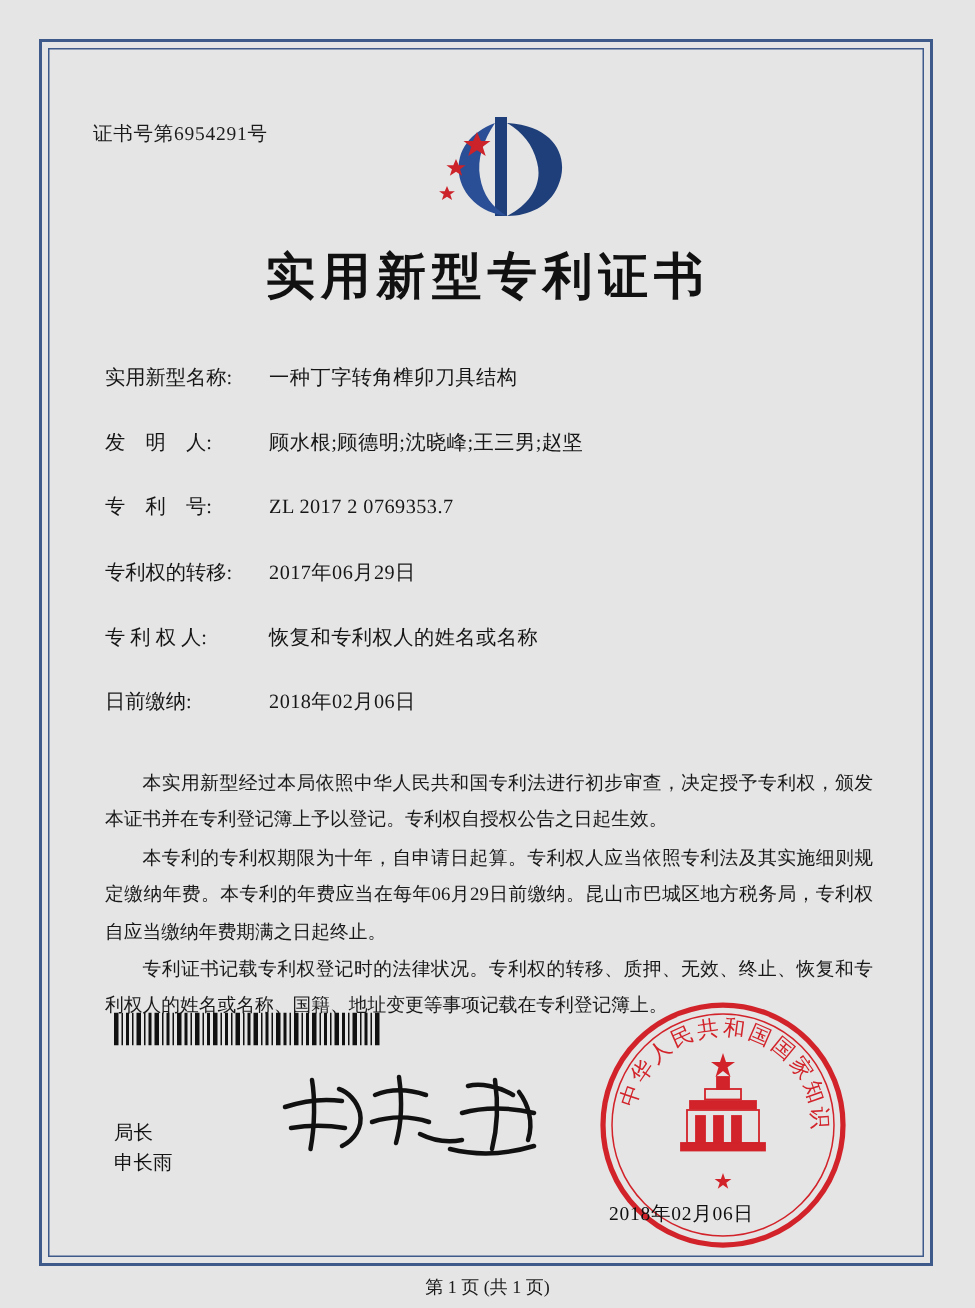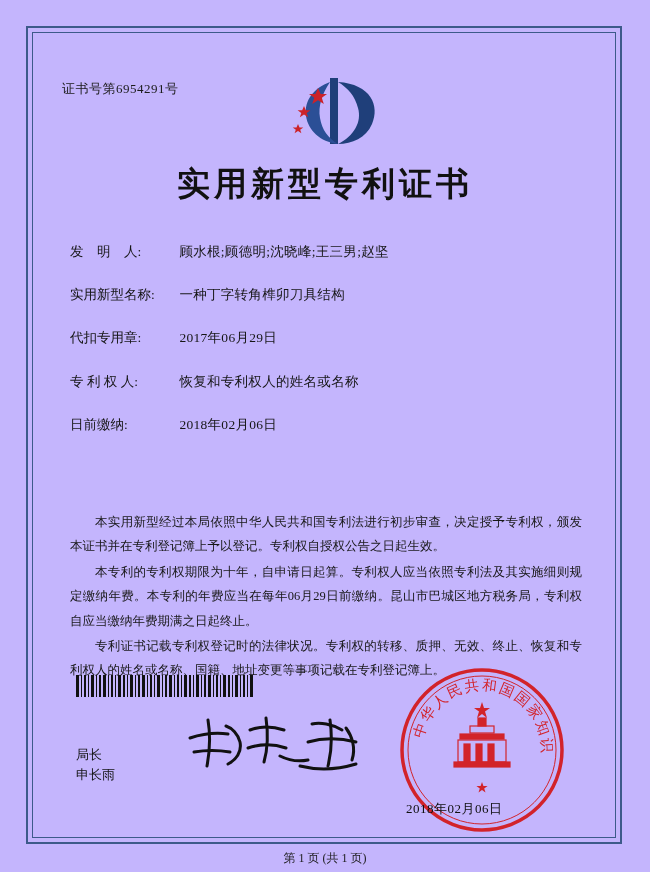--- a/index.html
+++ b/index.html
@@ -13,21 +13,21 @@
     font-family: "Liberation Serif", "DejaVu Serif", serif;
     color: #1a1a1a;
     position: relative;
     overflow: hidden;
   }
   .page {
     position: absolute;
     left: 0; top: 0;
     width: 650px;
     height: 872px;
-    background: #c4b5fd;
+    background: #e5e5e5;
   }
   
   .frame-outer {
     position: absolute;
     left: 26px; top: 26px;
     width: 596px;  
     height: 818px;
     border: 2px solid #3d5a8a;
     box-sizing: border-box;
   }
@@ -208,29 +208,33 @@
           <polygon points="36,34 37.8,38.2 42.4,38.2 38.7,40.9 40.1,45.2 36,42.5 31.9,45.2 33.3,40.9 29.6,38.2 34.2,38.2"></polygon>
           <polygon points="30,52 31.5,55.5 35.3,55.5 32.2,57.7 33.4,61.3 30,59.1 26.6,61.3 27.8,57.7 24.7,55.5 28.5,55.5"></polygon>
         </g>
       </svg>
     </div>
 
     <div class="title">实用新型专利证书</div>
 
     <div class="fields">
       <div class="field">
+        <span class="lbl">实用新型名称:</span>
+        <span class="val">一种丁字转角榫卯刀具结构</span>
+      </div>
+      <div class="field">
         <span class="lbl">发　明　人:</span>
         <span class="val">顾水根;顾德明;沈晓峰;王三男;赵坚</span>
       </div>
       <div class="field">
-        <span class="lbl">实用新型名称:</span>
-        <span class="val">一种丁字转角榫卯刀具结构</span>
-      </div>
-      <div class="field">
-        <span class="lbl">代扣专用章:</span>
+        <span class="lbl">专　利　号:</span>
+        <span class="val">ZL 2017 2 0769353.7</span>
+      </div>
+      <div class="field">
+        <span class="lbl">专利权的转移:</span>
         <span class="val">2017年06月29日</span>
       </div>
       <div class="field">
         <span class="lbl">专 利 权 人:</span>
         <span class="val">恢复和专利权人的姓名或名称</span>
       </div>
       <div class="field">
         <span class="lbl">日前缴纳:</span>
         <span class="val">2018年02月06日</span>
       </div>

